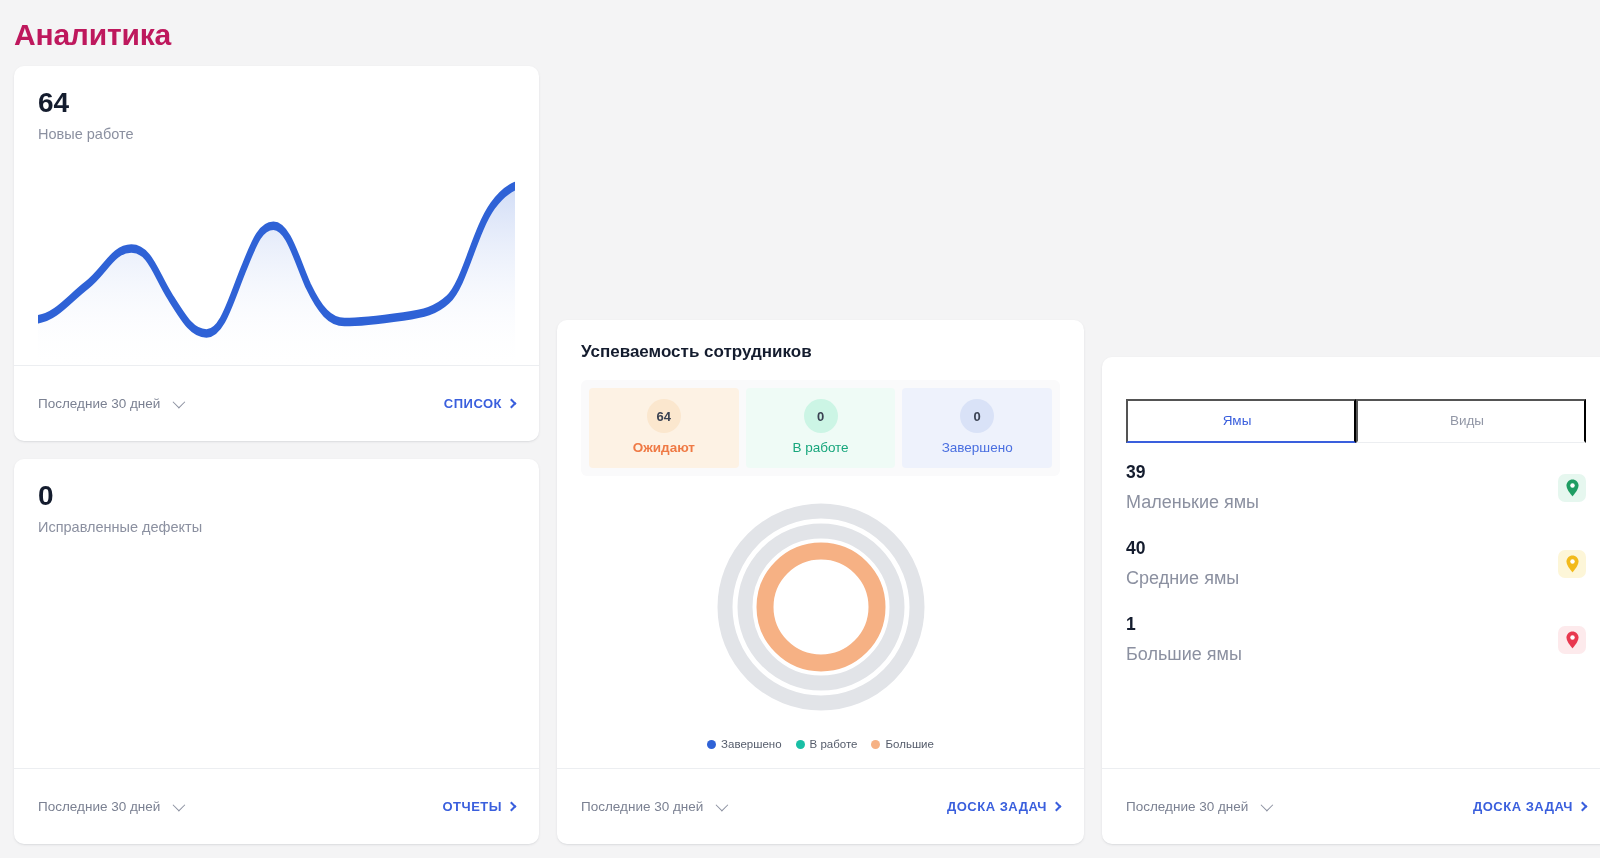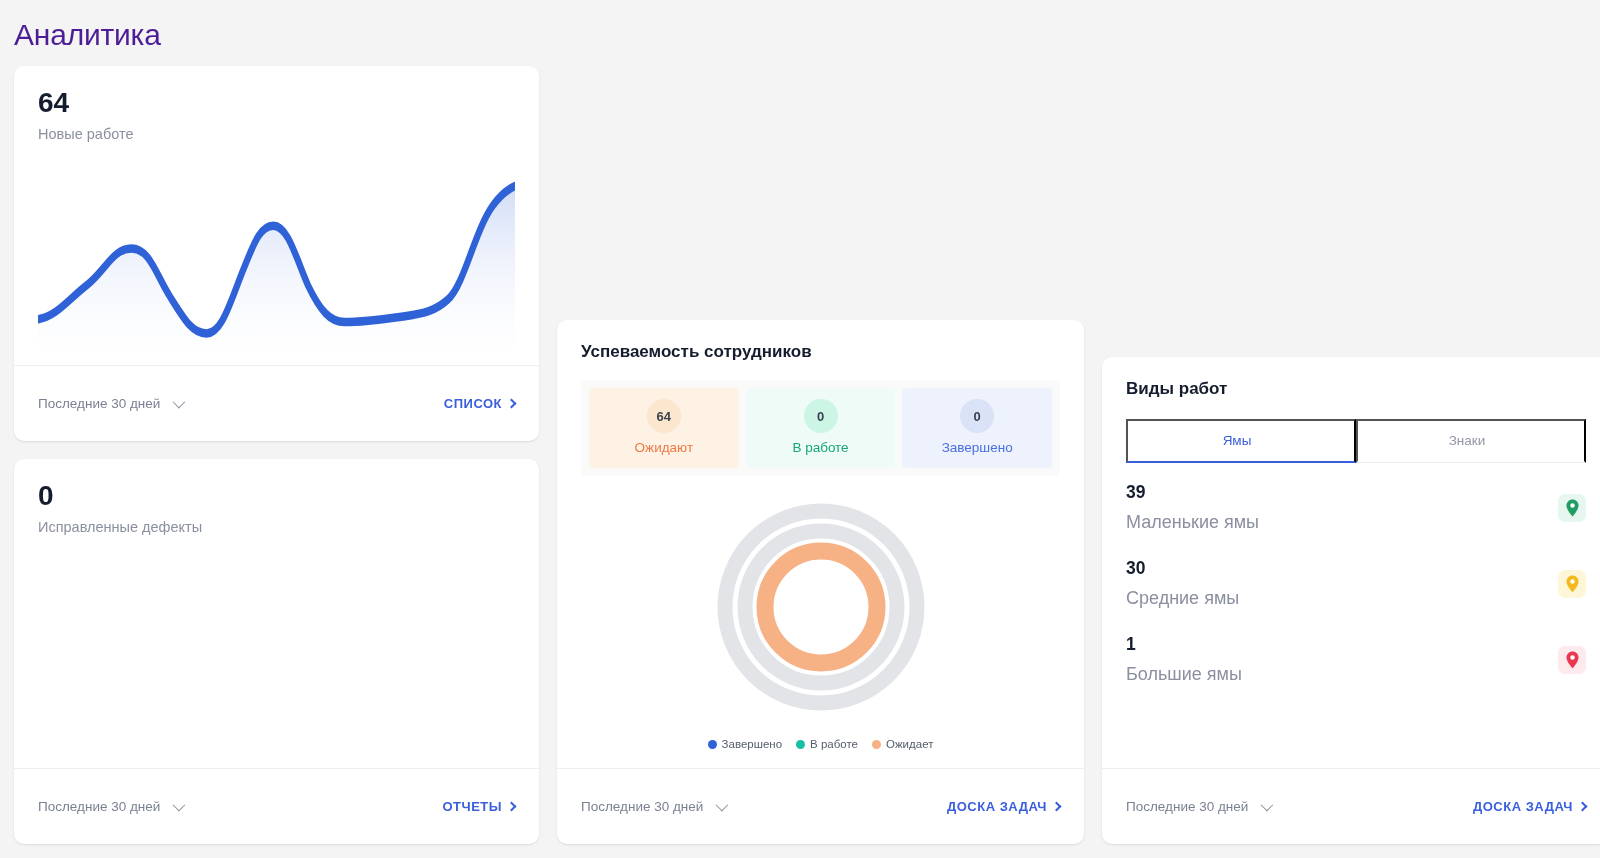--- a/index.html
+++ b/index.html
@@ -17,23 +17,23 @@
     -webkit-font-smoothing: antialiased;
   }
 
   
   .page-header {
     padding: 18px 0 14px 14px;
     background: #f4f4f5;
   }
   .page-title {
     font-size: 30px;
-    font-weight: normal;
+    font-weight: bold;
     letter-spacing: -0.2px;
-    color: #4c1d95;
+    color: #be185d;
   }
 
   
   .board {
     display: flex;
     align-items: flex-end;
     gap: 18px;
     padding: 0 14px 0 14px;
     height: 778px;
   }
@@ -142,21 +142,21 @@
     align-items: center;
     justify-content: center;
     font-size: 13px;
     font-weight: bold;
     color: #3a4252;
   }
   .chip-name { margin-top: 7px; font-size: 13.5px; }
 
   .chip.pend      { background: #fdf2e4; }
   .chip.pend .chip-badge { background: #fbe7ce; }
-  .chip.pend .chip-name  { color: #ef7a45; }
+  .chip.pend .chip-name  { color: #ef7a45; font-weight: bold; }
 
   .chip.prog      { background: #effbf6; }
   .chip.prog .chip-badge { background: #ccf5e5; }
   .chip.prog .chip-name  { color: #17a67c; }
 
   .chip.done      { background: #eef2fc; }
   .chip.done .chip-badge { background: #d9e2f7; }
   .chip.done .chip-name  { color: #4a6fe0; }
 
   .donut-area {
@@ -318,63 +318,62 @@
         <div class="legend-item">
           <span class="legend-dot" style="background:#2f62d6"></span>
           <span>Завершено</span>
         </div>
         <div class="legend-item">
           <span class="legend-dot" style="background:#19bfa5"></span>
           <span>В работе</span>
         </div>
         <div class="legend-item">
           <span class="legend-dot" style="background:#f6b184"></span>
-          <span>Ожидает</span>
+          <span>Большие</span>
         </div>
       </div>
 
       <div class="card-footer">
         <button class="range-select">
           <span>Последние 30 дней</span>
           <span class="chev"></span>
         </button>
         <a class="link-action">
           <span>ДОСКА ЗАДАЧ</span>
           <span class="caret-r"></span>
         </a>
       </div>
     </div>
   </div>
 
   <div class="col-right">
     <div class="card right-card">
-      <div class="card-title">Виды работ</div>
 
       <div class="tabs">
         <button class="tab active">Ямы</button>
-        <button class="tab">Знаки</button>
+        <button class="tab">Виды</button>
       </div>
 
       <div class="works-list">
         <div class="work-row">
           <div>
             <div class="work-count">39</div>
             <div class="work-name">Маленькие ямы</div>
           </div>
           <span class="pin-badge green">
             <svg width="15" height="18" viewBox="0 0 16 20" aria-hidden="true">
               <path d="M8 0.6C4.3 0.6 1.3 3.6 1.3 7.3c0 4.9 6.7 12.1 6.7 12.1s6.7-7.2 6.7-12.1C14.7 3.6 11.7 0.6 8 0.6z" fill="#1f9d63"></path>
               <circle cx="8" cy="7.2" r="2.5" fill="#ffffff"></circle>
             </svg>
           </span>
         </div>
 
         <div class="work-row">
           <div>
-            <div class="work-count">30</div>
+            <div class="work-count">40</div>
             <div class="work-name">Средние ямы</div>
           </div>
           <span class="pin-badge yellow">
             <svg width="15" height="18" viewBox="0 0 16 20" aria-hidden="true">
               <path d="M8 0.6C4.3 0.6 1.3 3.6 1.3 7.3c0 4.9 6.7 12.1 6.7 12.1s6.7-7.2 6.7-12.1C14.7 3.6 11.7 0.6 8 0.6z" fill="#f2ba1b"></path>
               <circle cx="8" cy="7.2" r="2.5" fill="#ffffff"></circle>
             </svg>
           </span>
         </div>
 

